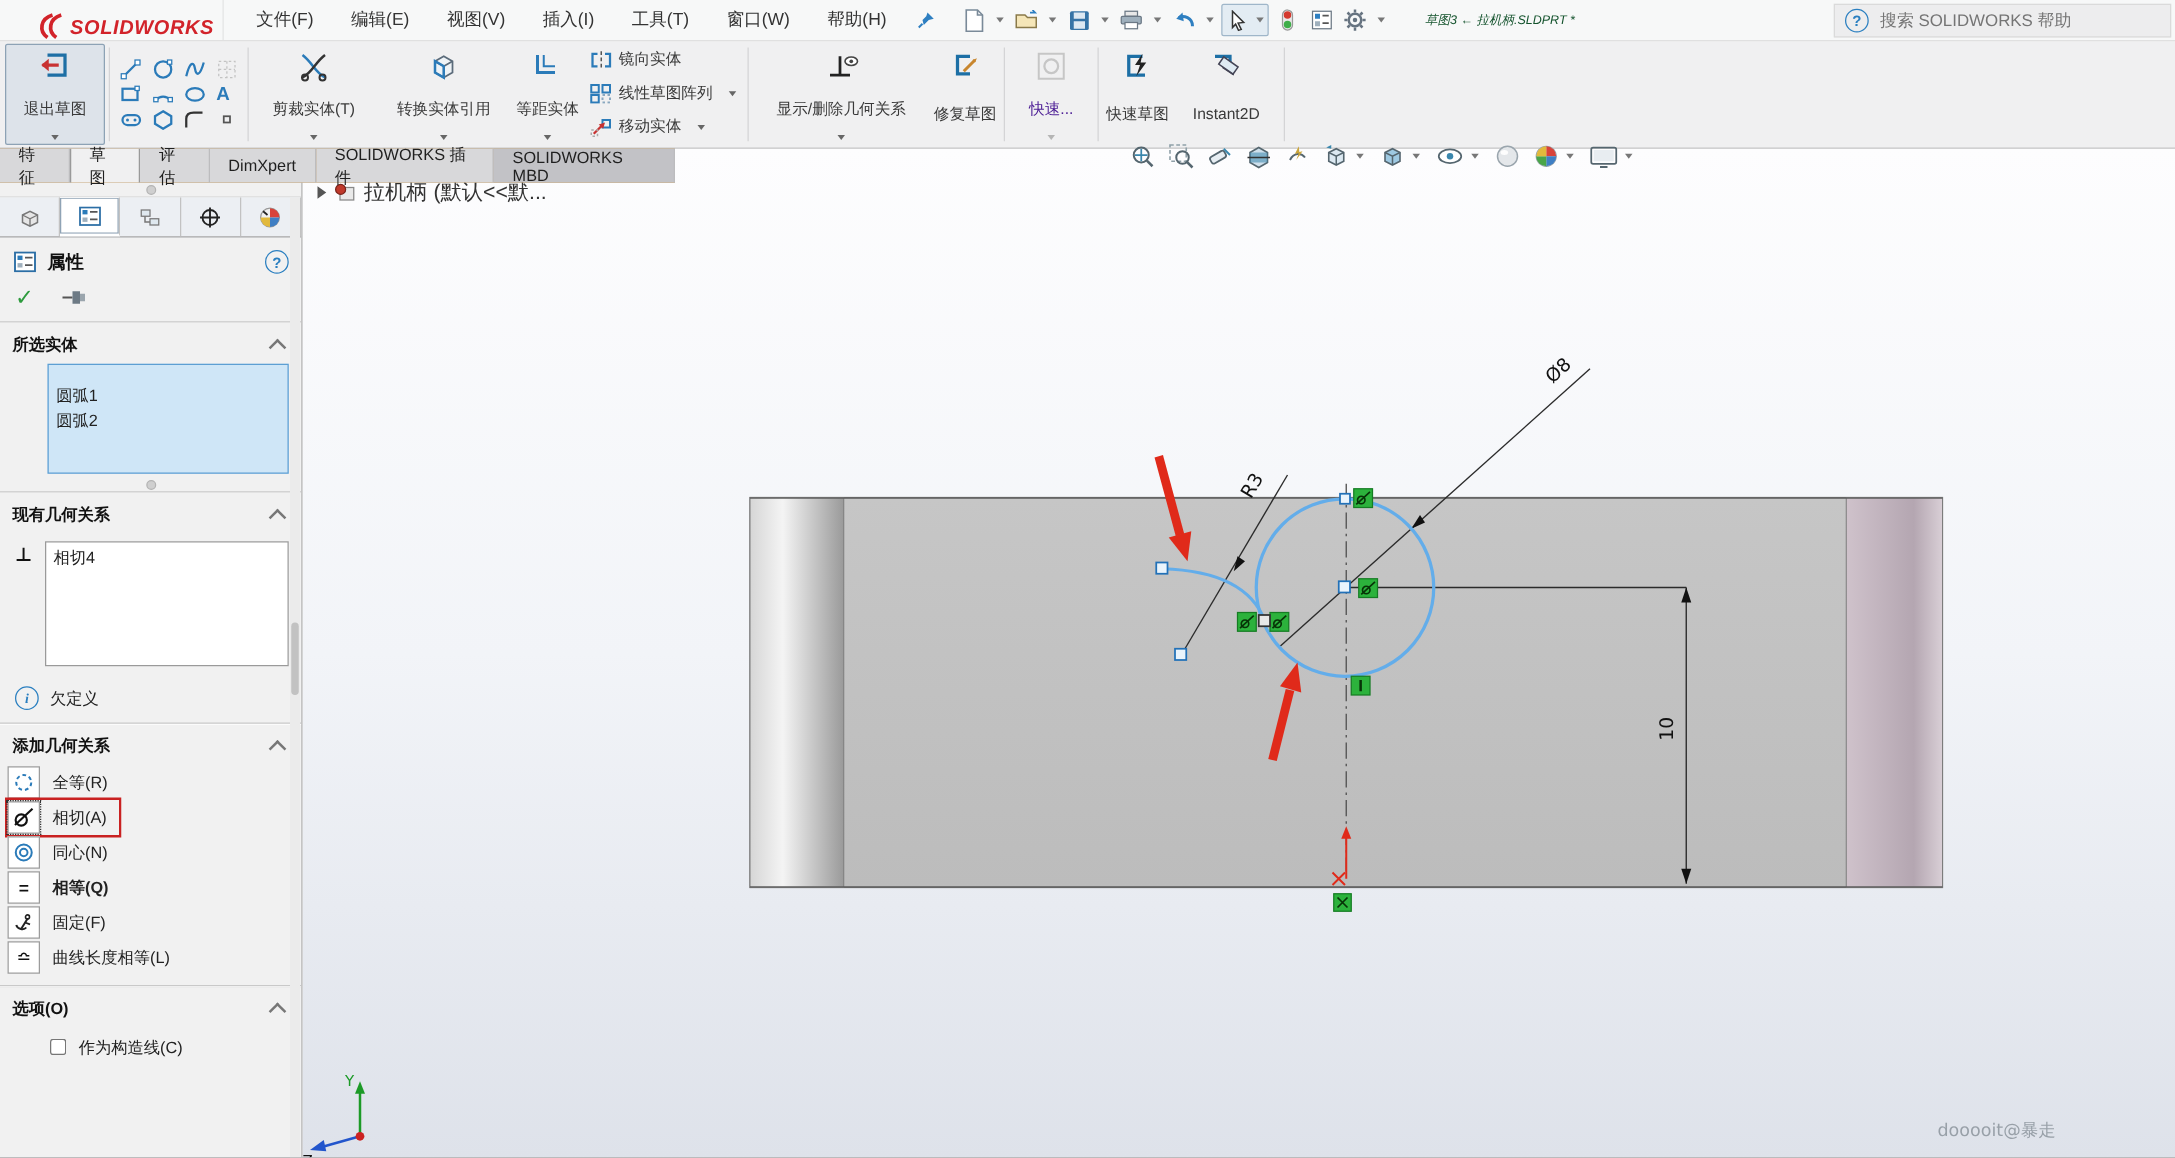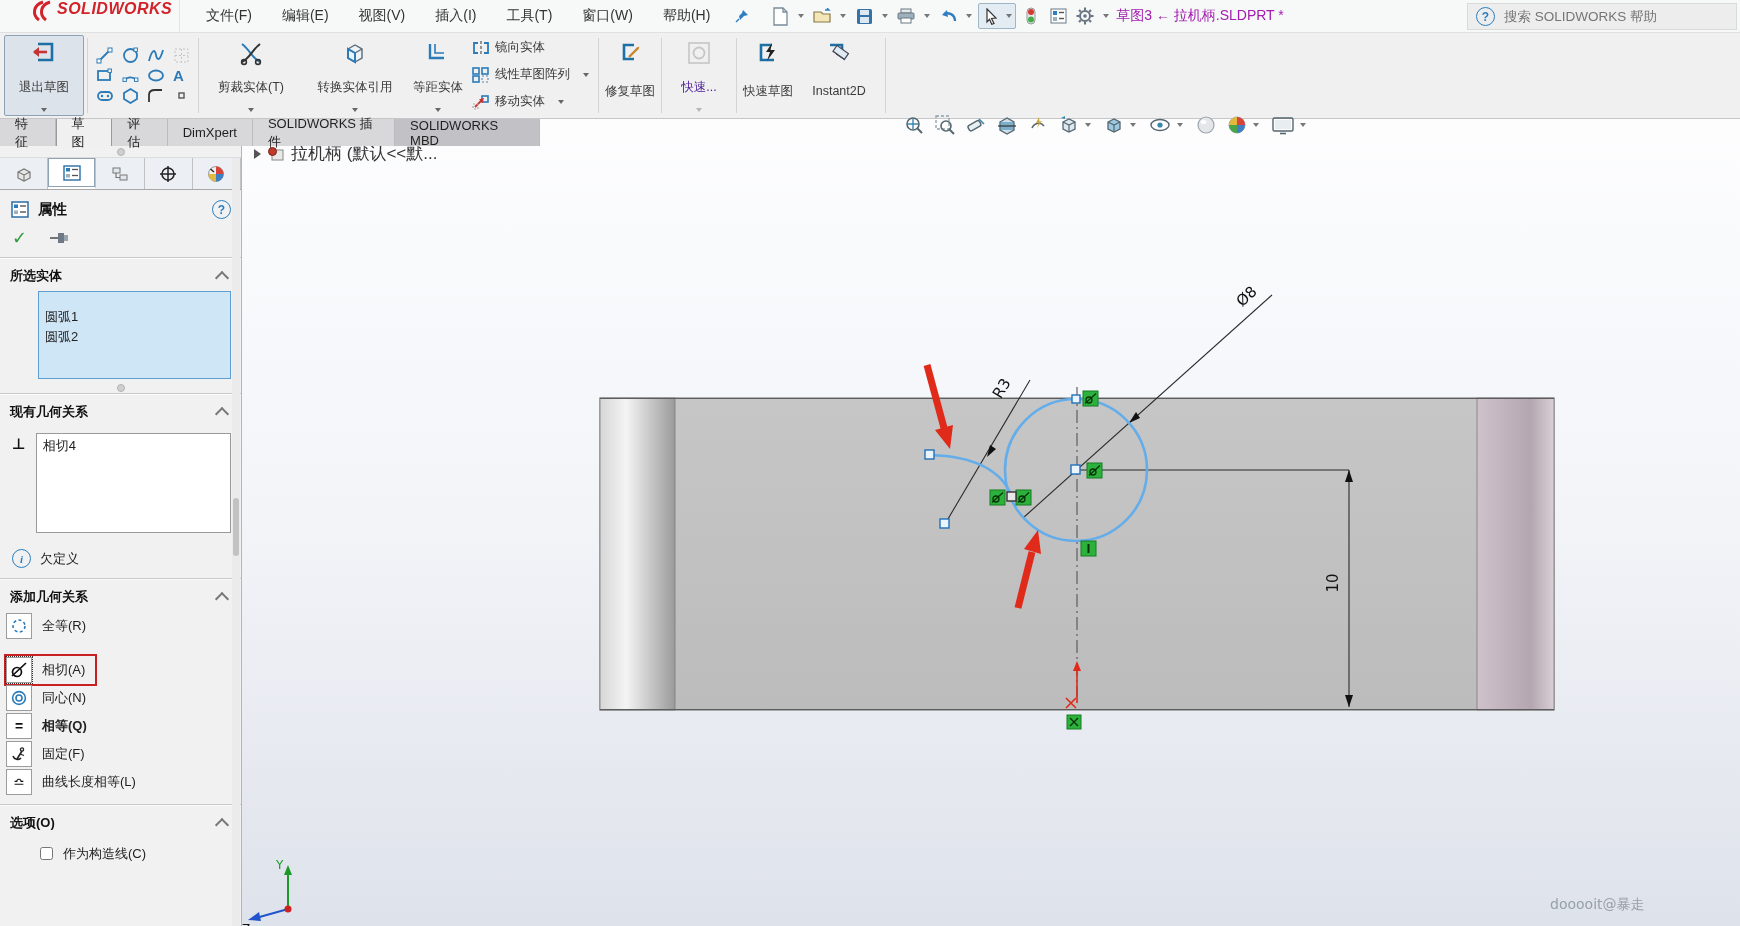--- a/index.html
+++ b/index.html
@@ -1,30 +1,30 @@
 <!DOCTYPE html>
 <html><head>
 <meta charset="utf-8">
 <style>
   html,body{margin:0;padding:0;background:#888;}
   #app{position:relative;width:1740px;height:926px;overflow:hidden;
        font-family:"Liberation Sans","DejaVu Sans",sans-serif;background:#f0f0f1;-webkit-font-smoothing:antialiased;}
   
   #titlebar{position:absolute;left:0;top:0;width:1740px;height:32px;background:#f7f8f8;
             border-bottom:1px solid #e0e0e0;display:flex;align-items:center;z-index:20;}
-  #logo{display:flex;align-items:flex-start;gap:4px;width:152px;padding-left:1px;height:100%;border-right:1px solid #e4e4e4;margin-left:26px;}
+  #logo{display:flex;align-items:flex-end;gap:4px;width:152px;padding-left:26px;height:100%;border-right:1px solid #e4e4e4;}
   #logo .logotext{color:#d2232a;font-weight:bold;font-style:italic;font-size:16px;letter-spacing:.5px;}
   #menubar{display:flex;gap:30px;padding:0 20px 0 26px;font-size:14px;color:#333;}
   #menubar span{cursor:default;}
   .qat{display:flex;align-items:center;gap:3px;}
   .qbtn{display:flex;align-items:center;justify-content:center;width:24px;height:24px;}
   .qcaret{width:0;height:0;border-left:3.5px solid transparent;border-right:3.5px solid transparent;border-top:4px solid #777;margin:0 3px;}
   .selbox{border:1px solid #9fb6c9;background:#e3ecf3;border-radius:2px;display:flex;align-items:center;}
   #doc-title{position:absolute;left:1020px;top:0;width:360px;height:32px;display:flex;align-items:center;justify-content:center;
-             font-size:14px;color:#a21caf;}
+             font-size:10px;color:#14532d;font-style:italic;}
   #search{position:absolute;right:3px;top:3px;width:252px;height:25px;background:#ededee;border:1px solid #dadada;
           display:flex;align-items:center;gap:7px;padding:0 8px;}
   #search input{border:none;background:transparent;outline:none;font-size:13.5px;color:#555;width:200px;font-family:inherit;}
   .helpq{width:17px;height:17px;border:1.5px solid #2a7fc0;border-radius:50%;color:#2a7fc0;font-size:12px;display:flex;
          align-items:center;justify-content:center;font-weight:bold;flex:0 0 auto;}
   
   #ribbon{position:absolute;left:0;top:32px;width:1740px;height:87px;background:#f0f0f1;border-bottom:1px solid #c6c6c8;
           display:flex;align-items:stretch;padding:3px 0 2px 4px;box-sizing:border-box;z-index:15;}
   .rsep{width:1px;background:#d4d4d6;margin:3px 3px;}
   .rbtn{display:flex;flex-direction:column;align-items:center;padding:2px 7px 0;color:#3a3a3a;font-size:12.5px;
@@ -68,21 +68,21 @@
   .handle{height:10px;display:flex;align-items:center;justify-content:center;}
   .whitelist{margin:2px 10px 6px 0;background:#ffffff;border:1px solid #9a9a9a;height:92px;padding:3px 6px;flex:1;}
   .relwrap{display:flex;align-items:flex-start;padding:4px 0 2px 12px;}
   .perp{font-size:15px;color:#111;margin:4px 10px 0 0;font-weight:bold;}
   .statusrow{display:flex;align-items:center;gap:9px;padding:8px 12px 10px;}
   .infoicon{width:17px;height:17px;border-radius:50%;border:1.6px solid #2a7fc0;color:#2a7fc0;font-size:11px;font-style:italic;
             font-weight:bold;display:flex;align-items:center;justify-content:center;font-family:"Liberation Serif",serif;}
   .relrow{display:flex;align-items:center;height:28px;margin-left:6px;width:fit-content;padding-right:10px;position:relative;}
   .relicon{width:26px;height:26px;border:1px solid #9c9c9c;background:#fff;display:flex;align-items:center;
            justify-content:center;margin-right:10px;font-size:14px;box-sizing:border-box;margin-top:-1px;color:#1d5f8f;}
-  .relrow.hl{box-shadow:0 0 0 2px #c92121;margin-top:16px;}
+  .relrow.hl{box-shadow:0 0 0 2px #c92121;}
   .optrow{display:flex;align-items:center;gap:7px;padding:6px 10px 4px 36px;}
   #pscroll{position:absolute;right:1px;top:12px;width:8px;height:768px;background:#ebebeb;}
   #pscroll .thumb{position:absolute;left:1px;top:340px;width:6px;height:58px;background:#c2c2c2;border-radius:3px;}
   
   #canvas{position:absolute;left:242px;top:119px;width:1498px;height:807px;z-index:1;
           background:linear-gradient(180deg,#fdfdfe 0%,#f2f4f8 50%,#dee2ea 100%);}
   #bcrumb{position:absolute;left:12px;top:23px;display:flex;align-items:center;gap:6px;font-size:17px;color:#333;z-index:3;}
   .tri{width:0;height:0;border-top:5px solid transparent;border-bottom:5px solid transparent;border-left:7px solid #555;}
   #headsup{position:absolute;left:903px;top:114px;display:flex;align-items:center;gap:9px;z-index:18;}
   .hicon{display:flex;align-items:center;gap:2px;}
@@ -387,20 +387,32 @@
               <path d="M12 4 L7 5.5 L10.5 9 Z" fill="#c83232"></path>
               <rect x="1" y="10" width="5" height="5" fill="none" stroke="#aaa" stroke-width="1.2" stroke-dasharray="2 2"></rect>
             </svg>
           </span>
         <span>移动实体</span>
         <span class="bcaret2"></span>
       </div>
     </div>
     <div class="rsep"></div>
 
+    <div class="rbtn" style="width:126px">
+      <div class="ricon">
+        <svg width="30" height="26" viewBox="0 0 30 26">
+            <line x1="6" y1="20" x2="22" y2="20" stroke="#222" stroke-width="2.2"></line>
+            <line x1="14" y1="20" x2="14" y2="5" stroke="#222" stroke-width="2.2"></line>
+            <ellipse cx="23" cy="9" rx="5" ry="3.4" fill="#fff" stroke="#444" stroke-width="1.3"></ellipse>
+            <circle cx="23" cy="9" r="1.5" fill="#444"></circle>
+          </svg>
+      </div>
+      <div class="rlabel" style="white-space:nowrap">显示/删除几何关系</div>
+      <div class="bcaret"></div>
+    </div>
     <div class="rbtn narrow">
       <div class="ricon">
         <svg width="26" height="24" viewBox="0 0 26 24">
             <path d="M17 4 H7 V18 H17" fill="none" stroke="#1d6fa5" stroke-width="2.6"></path>
             <line x1="12" y1="16" x2="21" y2="7" stroke="#c8862e" stroke-width="2.4"></line>
             <path d="M22.5 5.5 L19 7 L21 9 Z" fill="#c8862e"></path>
           </svg>
       </div>
       <div class="rlabel">修复草图</div>
     </div>

